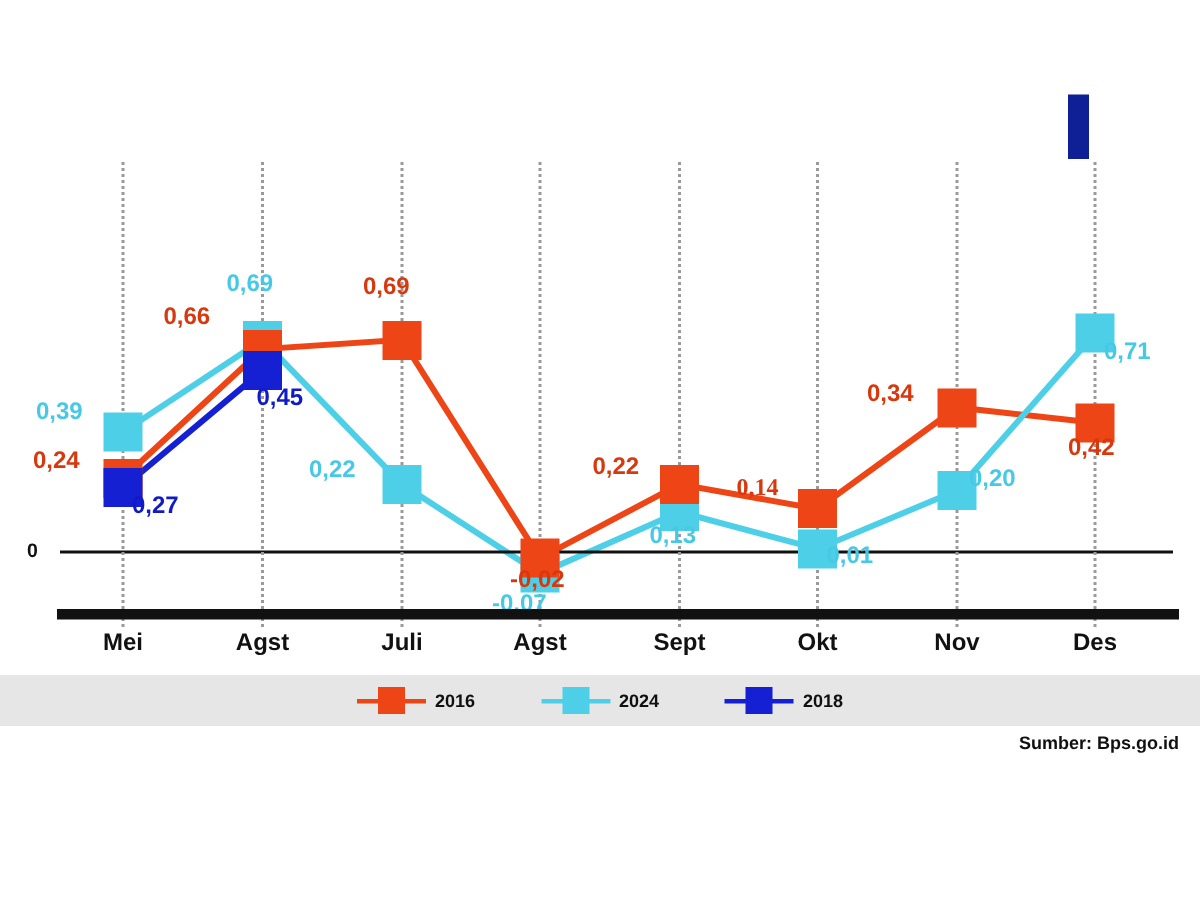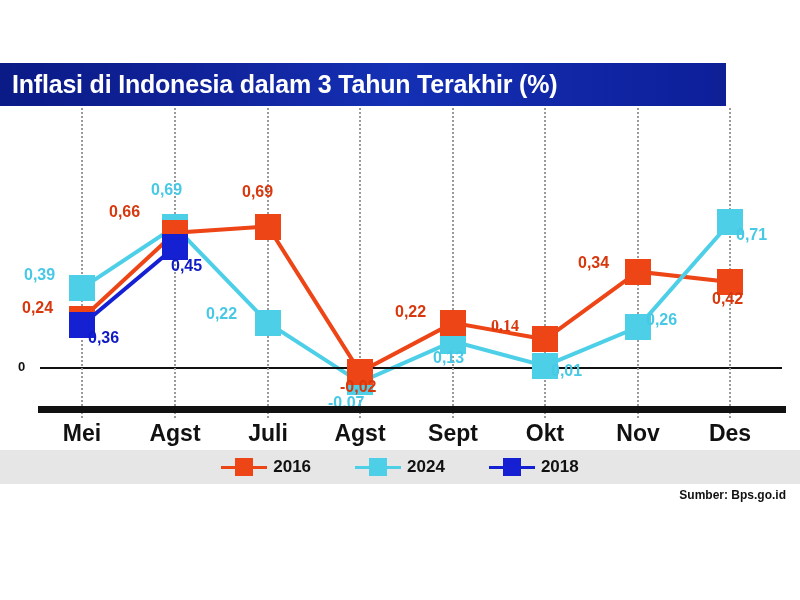--- a/index.html
+++ b/index.html
@@ -51,49 +51,46 @@
     position:absolute;font-size:16px;font-weight:bold;white-space:nowrap;
     font-family:"Liberation Sans","DejaVu Sans",sans-serif;
   }
   .l2016{color:#d8380d;}
   .l2017{color:#47c9e6;}
   .l2018{color:#0f1bc4;}
 
   
   .xlabels{position:absolute;left:0;top:420px;width:800px;height:28px;}
   .xlab{
-    position:absolute;font-size:23px;font-weight:bold;color:#111;
+    position:absolute;font-size:16px;font-weight:bold;color:#111;
     text-align:center;transform:translateX(-50%);
     font-family:"Liberation Sans","DejaVu Sans",sans-serif;
   }
 
   
   .legend-band{
     position:absolute;left:0;top:450px;width:800px;height:34px;background:#e6e6e6;
     display:flex;align-items:center;justify-content:center;gap:44px;
   }
   .legend-item{display:flex;align-items:center;gap:6px;}
   .legend-key{position:relative;width:46px;height:18px;display:flex;align-items:center;justify-content:center;}
   .legend-key .lk-line{position:absolute;left:0;top:50%;margin-top:-1.5px;width:46px;height:3px;}
   .legend-key .lk-sq{position:relative;width:18px;height:18px;}
-  .legend-label{font-size:17px;font-weight:bold;color:#111;}
+  .legend-label{font-size:12px;font-weight:bold;color:#111;}
 
   .source{
     position:absolute;right:14px;top:488px;font-size:12px;font-weight:bold;color:#111;
     font-family:"Liberation Sans","DejaVu Sans",sans-serif;
   }
 </style>
 </head>
 <body>
 
 <div id="root">
 
-  <div class="title-banner">
-    <span class="title-text">Inflasi di Indonesia dalam 3 Tahun Terakhir (%)</span>
-  </div>
   <div class="title-tab"></div>
 
   <div class="plot" id="plot">
     <svg class="lines" id="svg-lines">
         <polyline points="82,210.8 175,124.69999999999999 268,118.55000000000001 360,264.1 453,214.9 545,231.3 638,163.65 730,173.9" fill="none" stroke="#ee4516" stroke-width="4"></polyline>
         <polyline points="82,180.05 175,118.55000000000001 268,214.9 360,274.35 453,233.35 545,257.95 638,219 730,114.45000000000002" fill="none" stroke="#4ecfe8" stroke-width="4"></polyline>
         <polyline points="82,216.95 175,139.05" fill="none" stroke="#1420d2" stroke-width="4"></polyline>
       </svg>
     <div class="zero-line" id="zero-line" style="top: 259px;"></div>
     <span class="zero-label" id="zero-label" style="left: 18px; top: 251px;">0</span>
@@ -130,23 +127,23 @@
       <span class="dlabel l2016" style="left: 395px; top: 194.9px;">0,22</span>
       <span class="dlabel l2016" style="left: 491px; top: 209.3px; font-family: Liberation Serif, serif;">0,14</span>
       <span class="dlabel l2016" style="left: 578px; top: 145.65px;">0,34</span>
       <span class="dlabel l2016" style="left: 712px; top: 181.9px;">0,42</span>
       <span class="dlabel l2017" style="left: 24px; top: 158.05px;">0,39</span>
       <span class="dlabel l2017" style="left: 151px; top: 72.55px;">0,69</span>
       <span class="dlabel l2017" style="left: 206px; top: 196.9px;">0,22</span>
       <span class="dlabel l2017" style="left: 328px; top: 286.35px;">-0,07</span>
       <span class="dlabel l2017" style="left: 433px; top: 241.35px;">0,13</span>
       <span class="dlabel l2017" style="left: 551px; top: 253.95px;">0,01</span>
-      <span class="dlabel l2017" style="left: 646px; top: 203px;">0,26</span>
+      <span class="dlabel l2017" style="left: 646px; top: 203px;">0,20</span>
       <span class="dlabel l2017" style="left: 736px; top: 118.45px;">0,71</span>
-      <span class="dlabel l2018" style="left: 88px; top: 220.95px;">0,36</span>
+      <span class="dlabel l2018" style="left: 88px; top: 220.95px;">0,27</span>
       <span class="dlabel l2018" style="left: 171px; top: 149.05px;">0,45</span>
     </div>
 
   <div class="axis-bar"></div>
 
   <div class="xlabels" id="xlabels">
       <span class="xlab" style="left: 82px;">Mei</span>
       <span class="xlab" style="left: 175px;">Agst</span>
       <span class="xlab" style="left: 268px;">Juli</span>
       <span class="xlab" style="left: 360px;">Agst</span>

